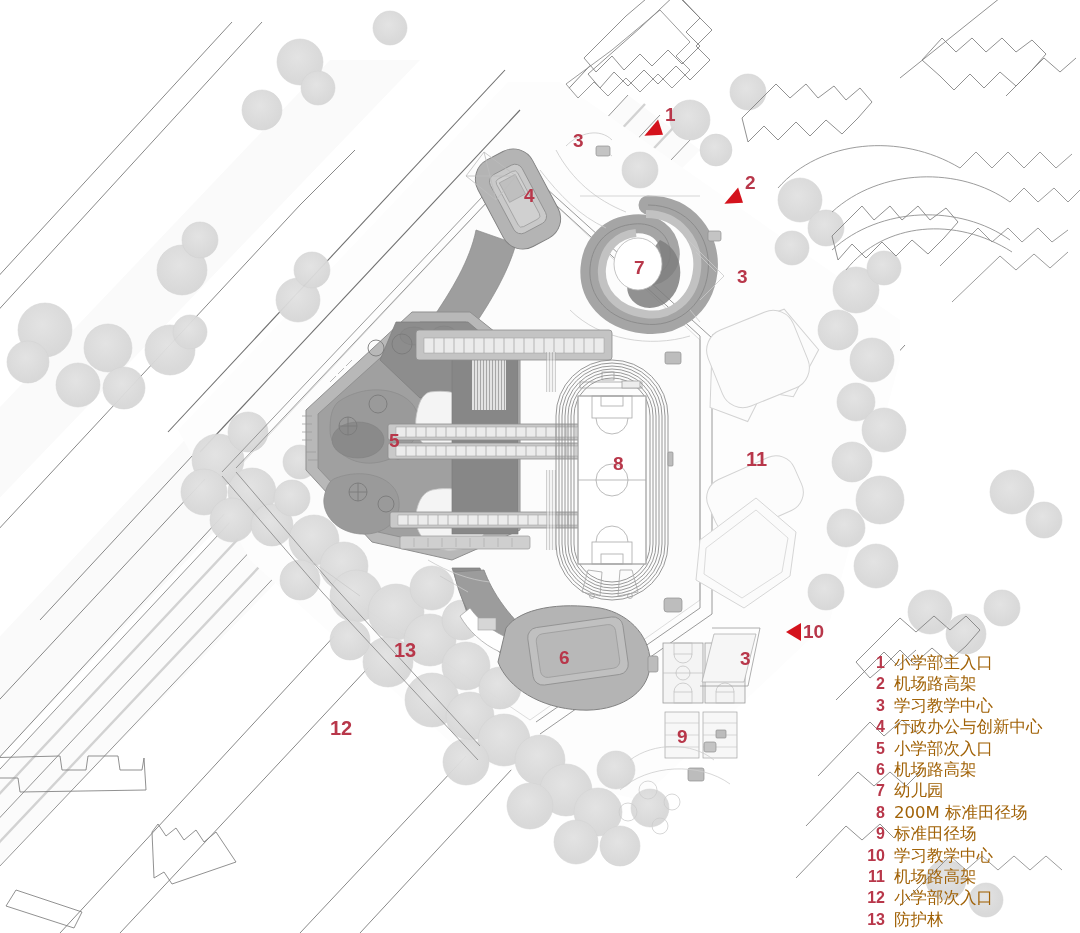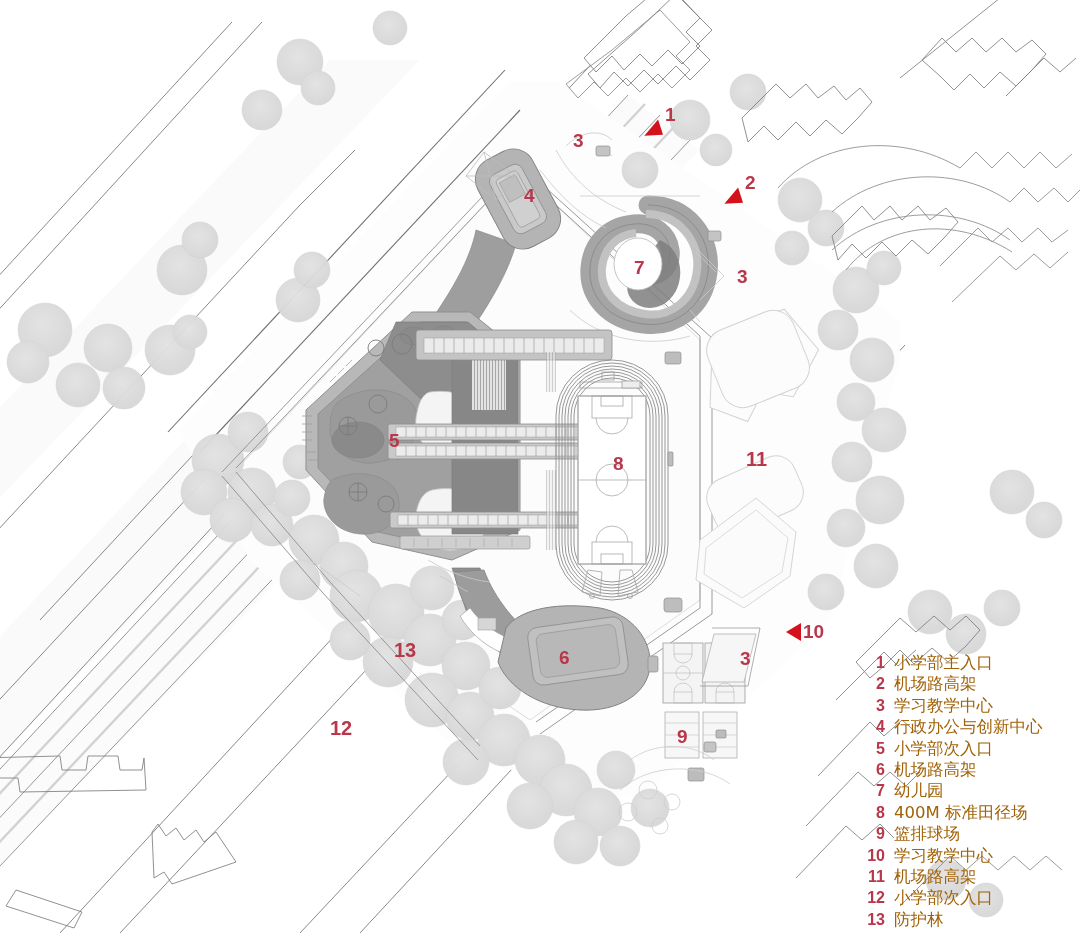--- a/index.html
+++ b/index.html
@@ -609,25 +609,25 @@
       <div class="lrow">
         <div class="lnum">6</div>
         <div class="ltxt">机场路高架</div>
       </div>
       <div class="lrow">
         <div class="lnum">7</div>
         <div class="ltxt">幼儿园</div>
       </div>
       <div class="lrow">
         <div class="lnum">8</div>
-        <div class="ltxt">400M 标准田径场</div>
+        <div class="ltxt">200M 标准田径场</div>
       </div>
       <div class="lrow">
         <div class="lnum">9</div>
-        <div class="ltxt">篮排球场</div>
+        <div class="ltxt">标准田径场</div>
       </div>
       <div class="lrow">
         <div class="lnum">10</div>
         <div class="ltxt">学习教学中心</div>
       </div>
       <div class="lrow">
         <div class="lnum">11</div>
         <div class="ltxt">机场路高架</div>
       </div>
       <div class="lrow">

